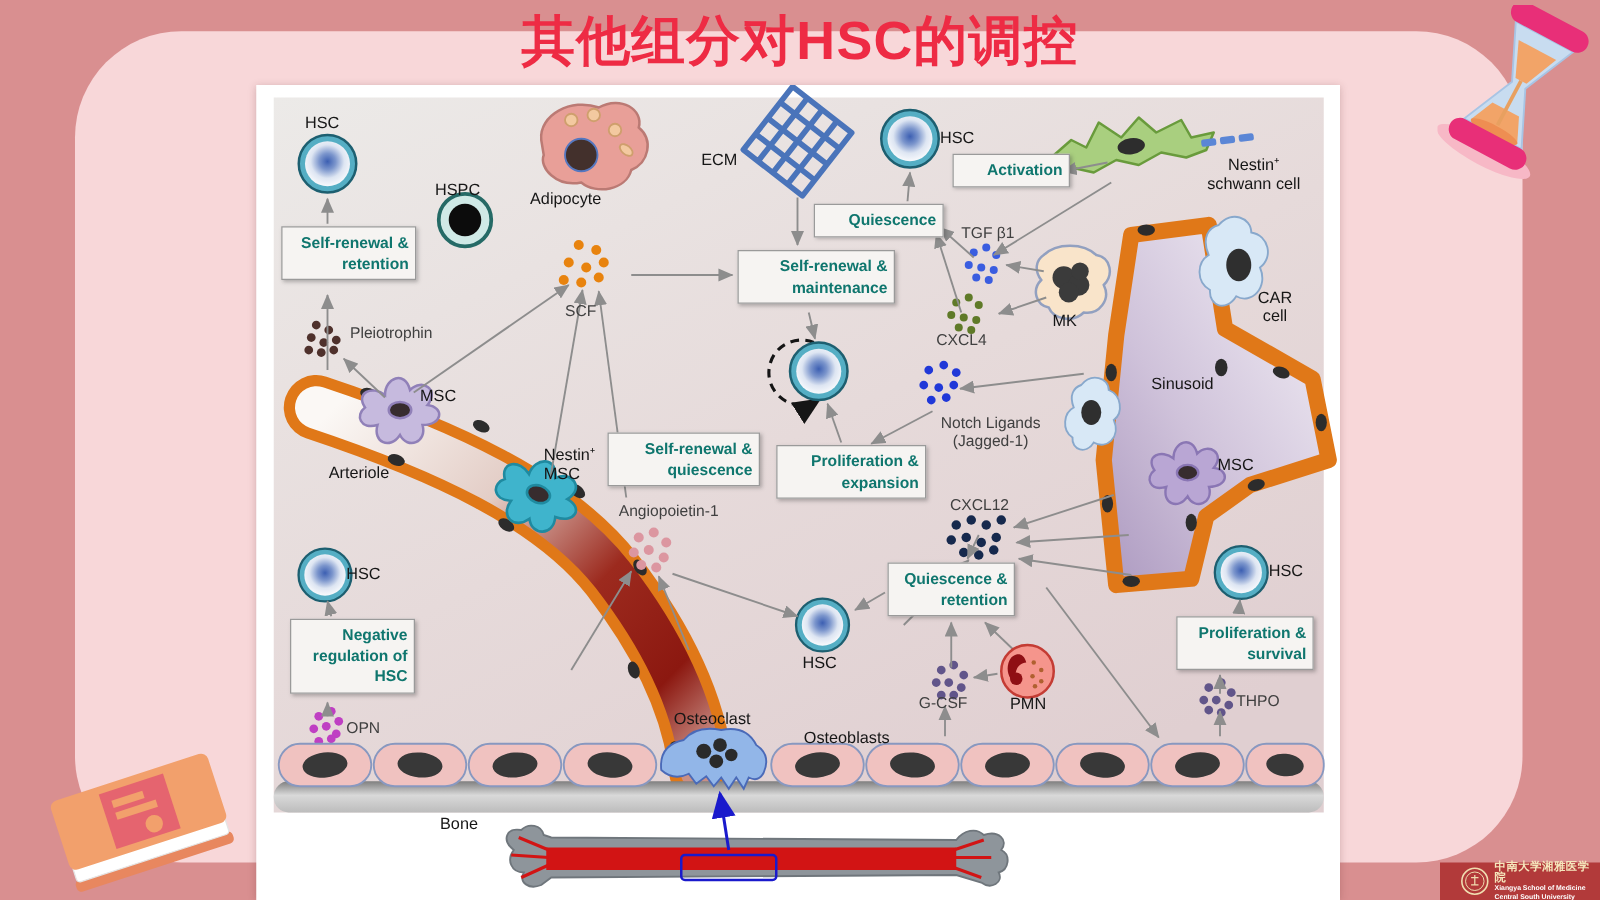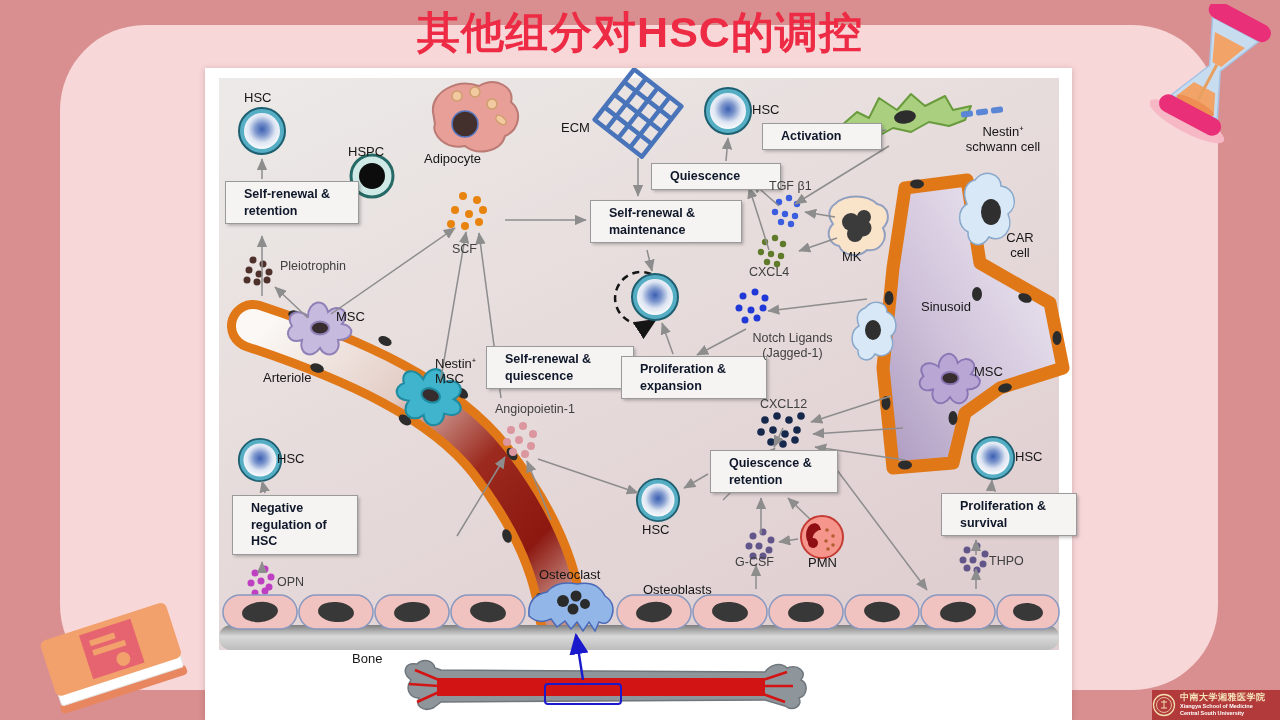--- a/index.html
+++ b/index.html
@@ -6,22 +6,22 @@
   body{width:1280px;height:720px;overflow:hidden;background:#d98f90;font-family:"Liberation Sans",sans-serif}
   .slide{position:relative;width:1280px;height:520px}
   .panel{position:absolute;left:60px;top:25px;width:1158px;height:665px;background:#f8d7d9;border-radius:85px;z-index:1}
   .title{position:absolute;top:4px;left:0;width:100%;text-align:center;margin:0;font-size:43px;font-weight:bold;color:#ee2b44;letter-spacing:1px;z-index:3}
   .deco{position:absolute;z-index:2}
   .diagram{position:absolute;left:205px;top:68px;width:867px;height:652px;background:#ffffff;box-shadow:0 1px 6px rgba(90,40,40,.25);z-index:3}
   .diagram svg.art{position:absolute;left:0;top:0}
   .lblK{position:absolute;color:#161616;font-size:13px;line-height:1.18;white-space:nowrap;z-index:5}
   .lblB{position:absolute;color:#404040;font-size:12.5px;line-height:1.2;white-space:nowrap;z-index:5}
   .ctr{text-align:center;white-space:normal}
-  .pbox{position:absolute;background:#f6f4f2;border:1px solid #9a9a9a;color:#0f172a;font-size:12.5px;font-weight:bold;text-align:left;line-height:1.32;padding:4px 18px;box-shadow:1.5px 1.5px 3px rgba(60,60,60,.35);z-index:5}
-  .logo-band{position:absolute;left:1152px;top:690px;width:128px;height:30px;background:#b23a3a;display:flex;align-items:center;gap:4px;padding-left:0;box-sizing:border-box;z-index:4}
+  .pbox{position:absolute;background:#f6f4f2;border:1px solid #9a9a9a;color:#0f766e;font-size:12.5px;font-weight:bold;text-align:right;line-height:1.32;padding:4px 5px;box-shadow:1.5px 1.5px 3px rgba(60,60,60,.35);z-index:5}
+  .logo-band{position:absolute;left:1152px;top:690px;width:128px;height:30px;background:#b23a3a;display:flex;align-items:center;gap:4px;padding-left:16px;box-sizing:border-box;z-index:4}
   .logo-text{display:flex;flex-direction:column;justify-content:center}
   .logo-cn{font-family:"Liberation Serif",serif;font-weight:bold;font-size:9px;color:#f5e6bc;letter-spacing:.5px;line-height:1.1}
   .logo-en{font-size:5.5px;font-weight:bold;color:#ffffff;line-height:1.2}
 </style>
 </head>
 <body>
 
 <div class="slide">
   <div class="panel"></div>
   <h1 class="title">其他组分对HSC的调控</h1>

